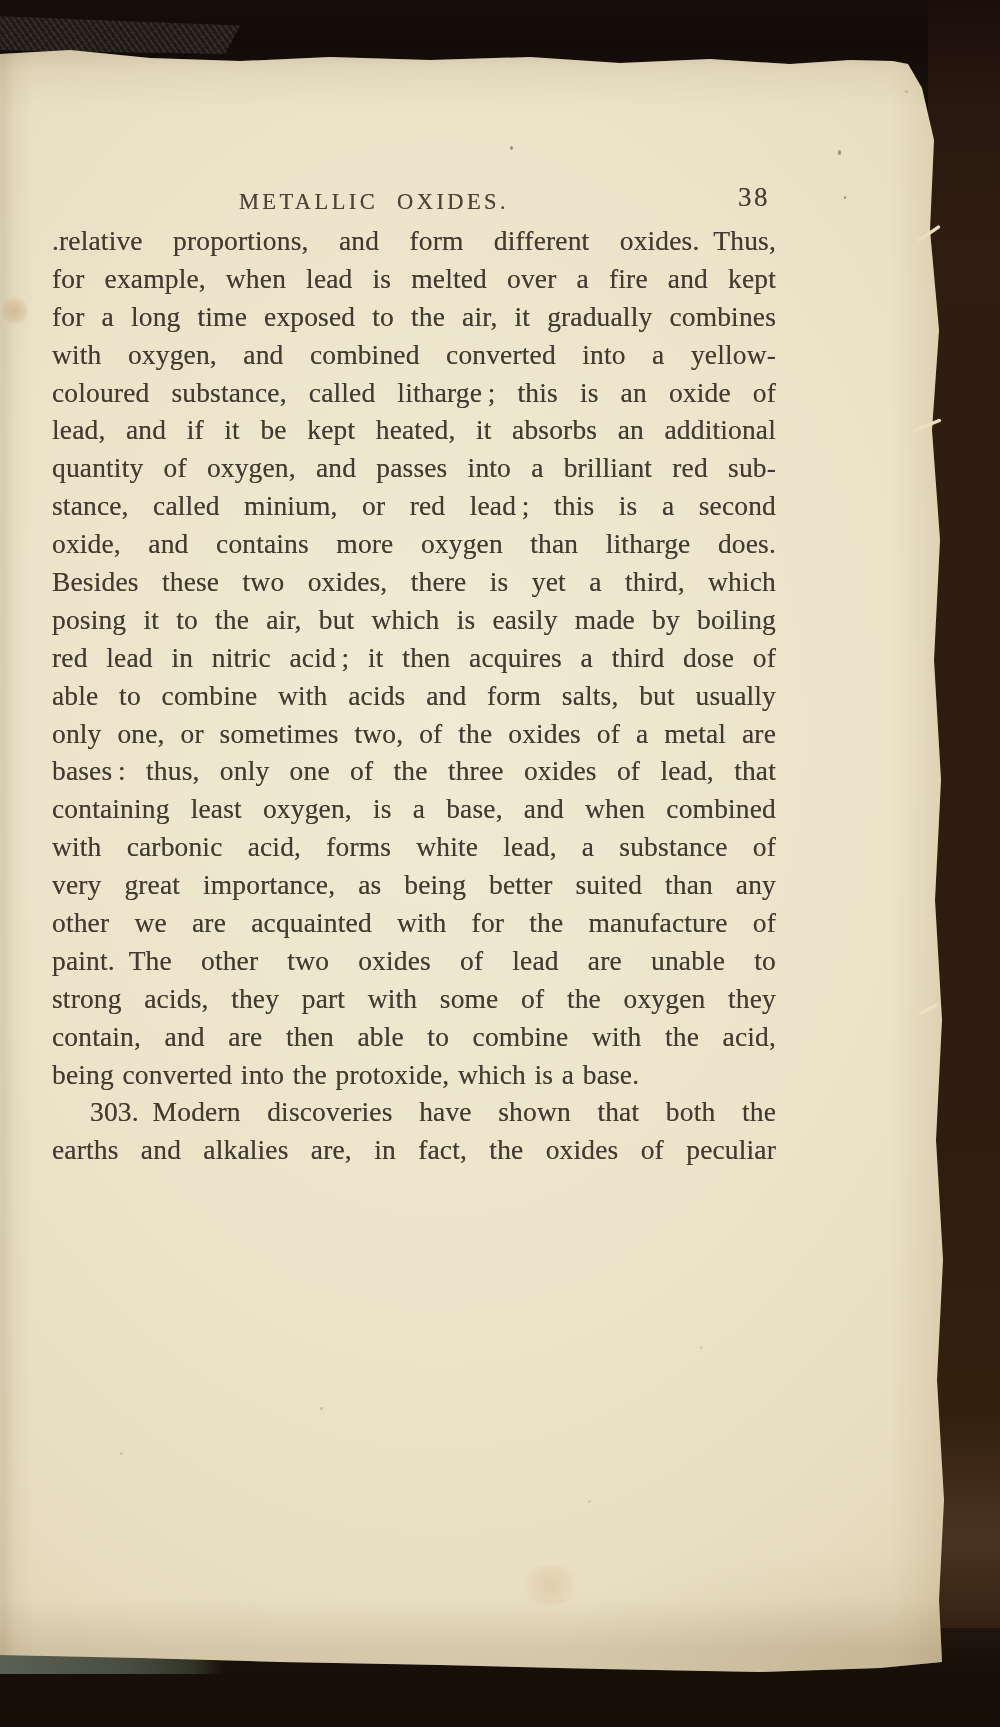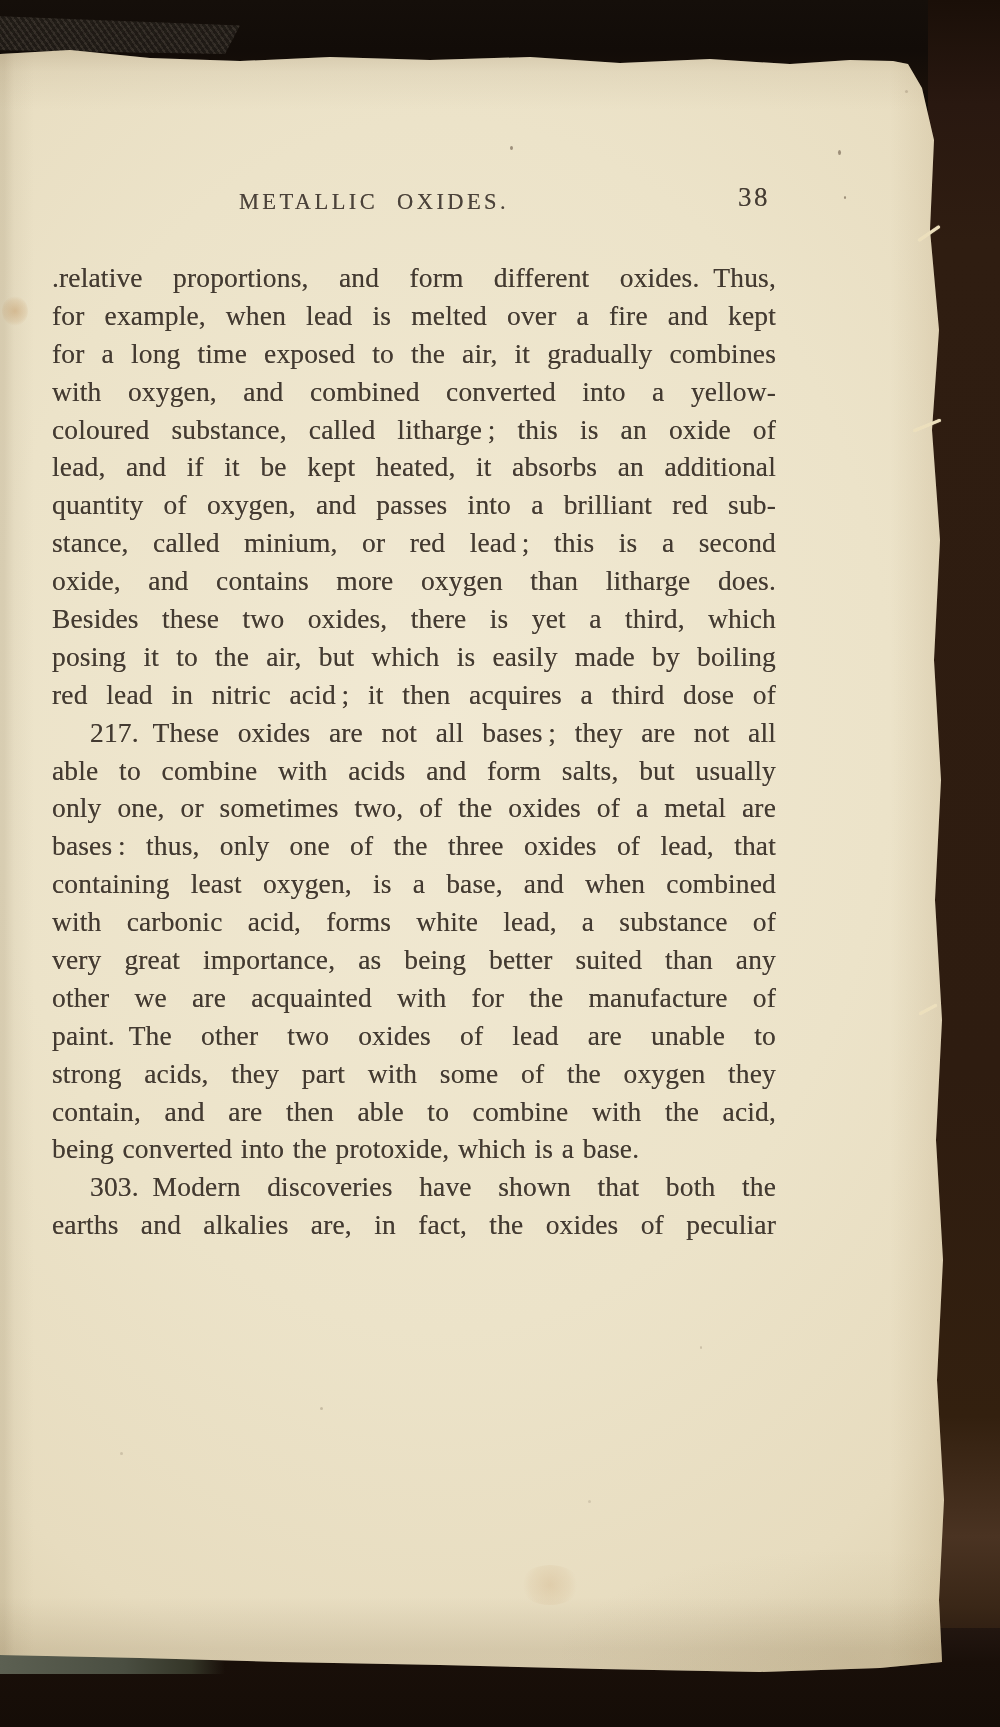--- a/index.html
+++ b/index.html
@@ -112,21 +112,20 @@
     text-shadow: 0 0 .6px rgba(70,60,48,.55);
   }
   .text-body {
     position: absolute; left: 52px; top: 222px; width: 724px;
     font-size: 27.5px;
     line-height: 37.9px;
     color: var(--ink, #433a31);
     letter-spacing: .15px;
     word-spacing: 1.6px;
     text-shadow: 0 0 .55px rgba(62,52,42,.6);
-    margin-top: 37px;
   }
   .para { display: block; }
   .tl { height: 37.9px; white-space: nowrap; }
   .tl.j { white-space: normal; text-align: justify; text-align-last: justify; }
   .tl.ind { text-indent: 38px; }
 </style>
 </head>
 <body>
 
 <div class="scene">
@@ -168,21 +167,20 @@
         <div class="tl j">coloured substance, called litharge ; this is an oxide of</div>
         <div class="tl j">lead, and if it be kept heated, it absorbs an additional</div>
         <div class="tl j">quantity of oxygen, and passes into a brilliant red sub-</div>
         <div class="tl j">stance, called minium, or red lead ; this is a second</div>
         <div class="tl j">oxide, and contains more oxygen than litharge does.</div>
         <div class="tl j">Besides these two oxides, there is yet a third, which</div>
         <div class="tl j">posing it to the air, but which is easily made by boiling</div>
         <div class="tl j">red lead in nitric acid ; it then acquires a third dose of</div>
       </div>
       <div class="para">
-        <div class="tl j ind">217. These oxides are not all bases ; they are not all</div>
         <div class="tl j">able to combine with acids and form salts, but usually</div>
         <div class="tl j">only one, or sometimes two, of the oxides of a metal are</div>
         <div class="tl j">bases : thus, only one of the three oxides of lead, that</div>
         <div class="tl j">containing least oxygen, is a base, and when combined</div>
         <div class="tl j">with carbonic acid, forms white lead, a substance of</div>
         <div class="tl j">very great importance, as being better suited than any</div>
         <div class="tl j">other we are acquainted with for the manufacture of</div>
         <div class="tl j">paint. The other two oxides of lead are unable to</div>
         <div class="tl j">strong acids, they part with some of the oxygen they</div>
         <div class="tl j">contain, and are then able to combine with the acid,</div>

